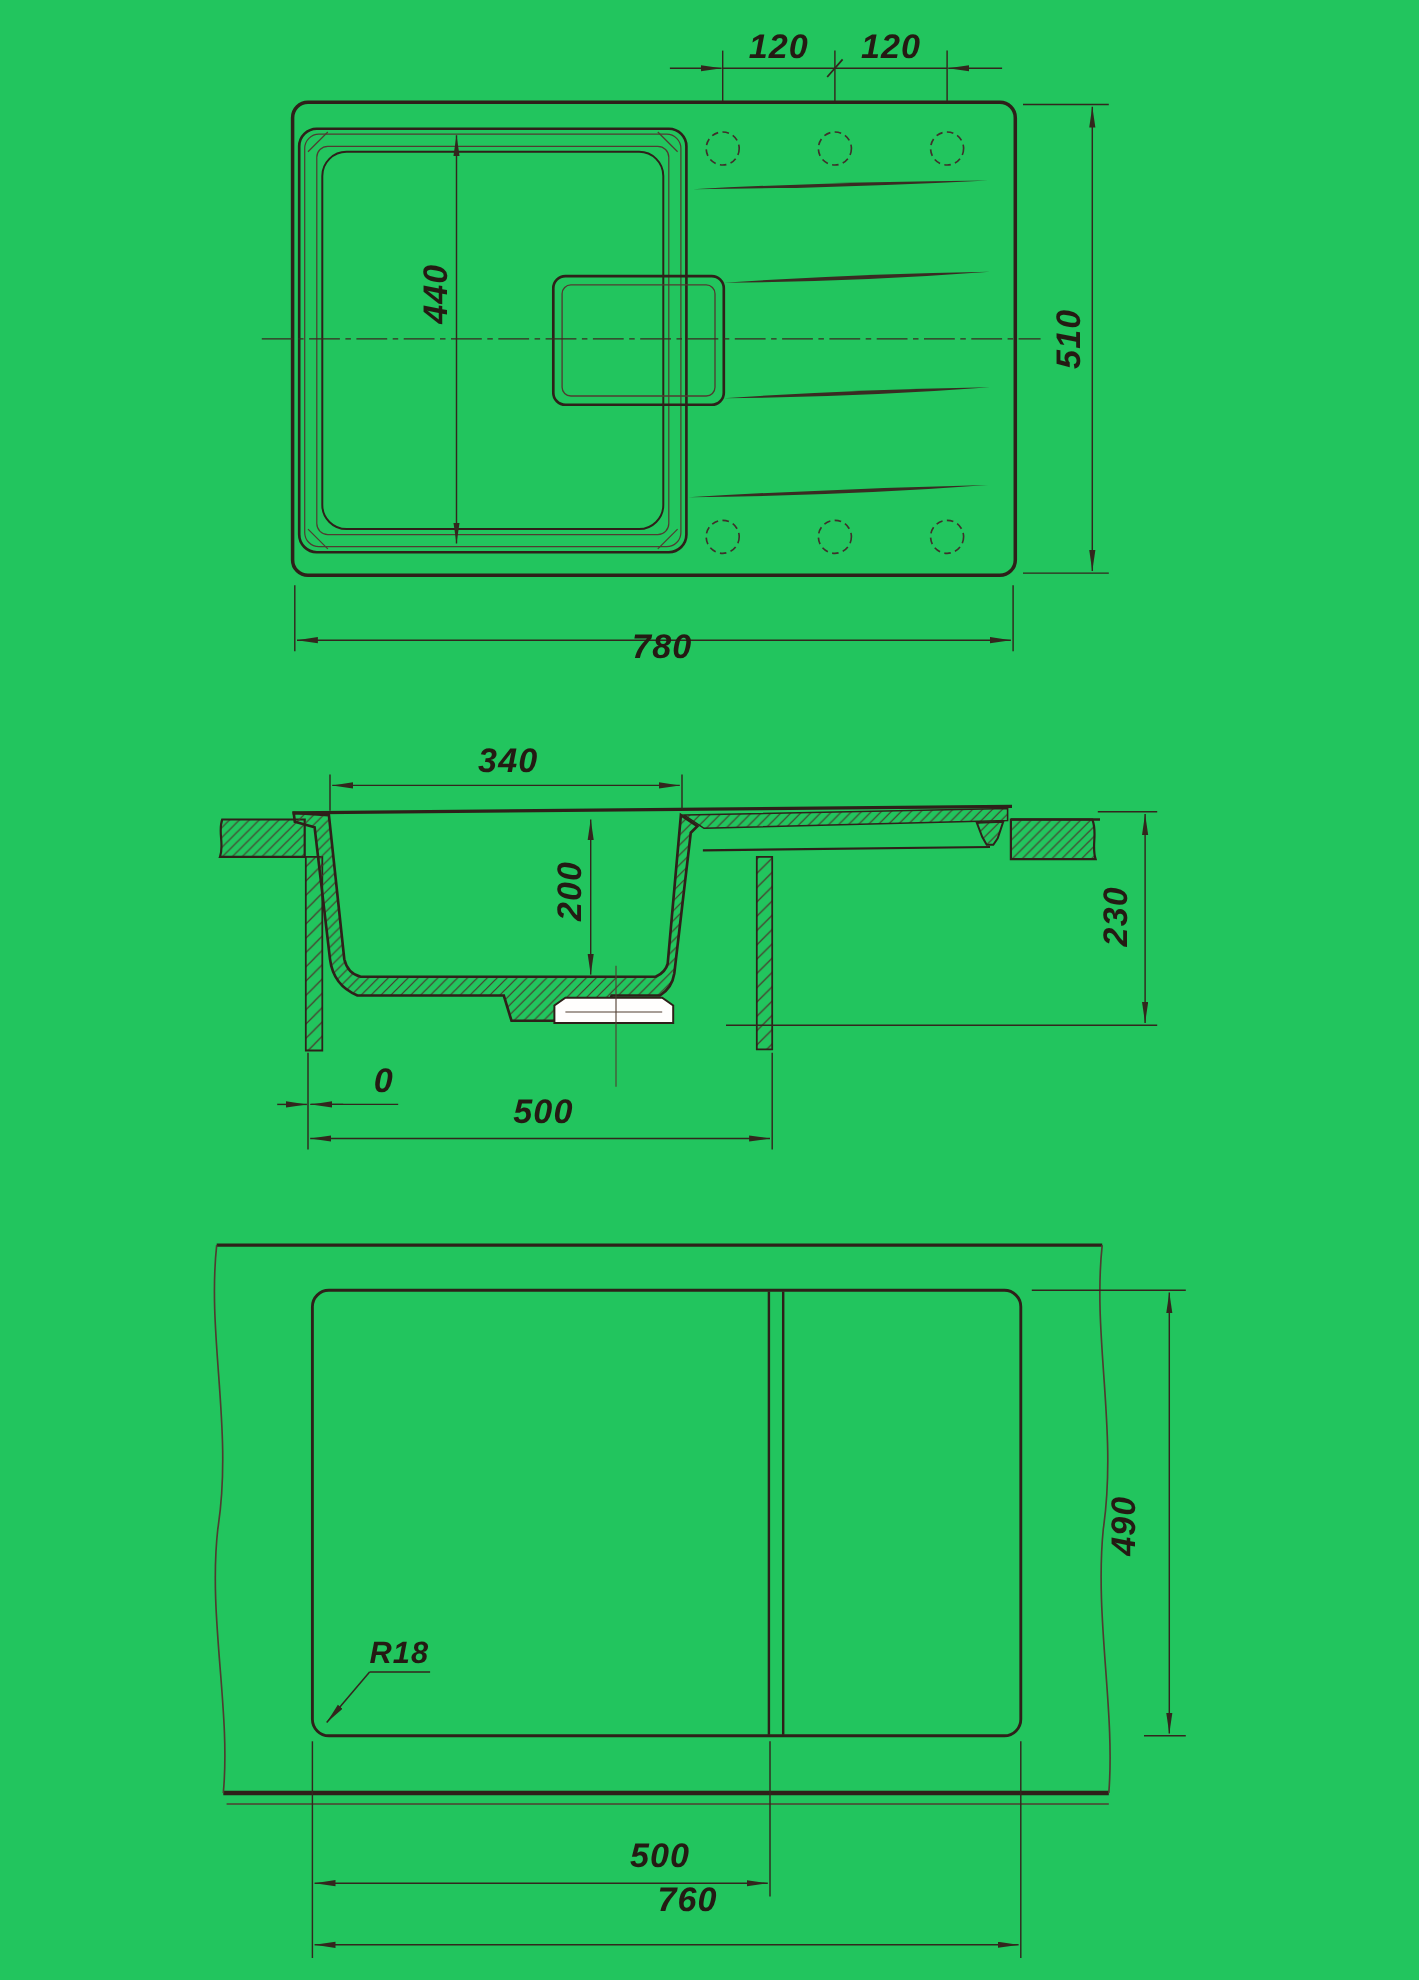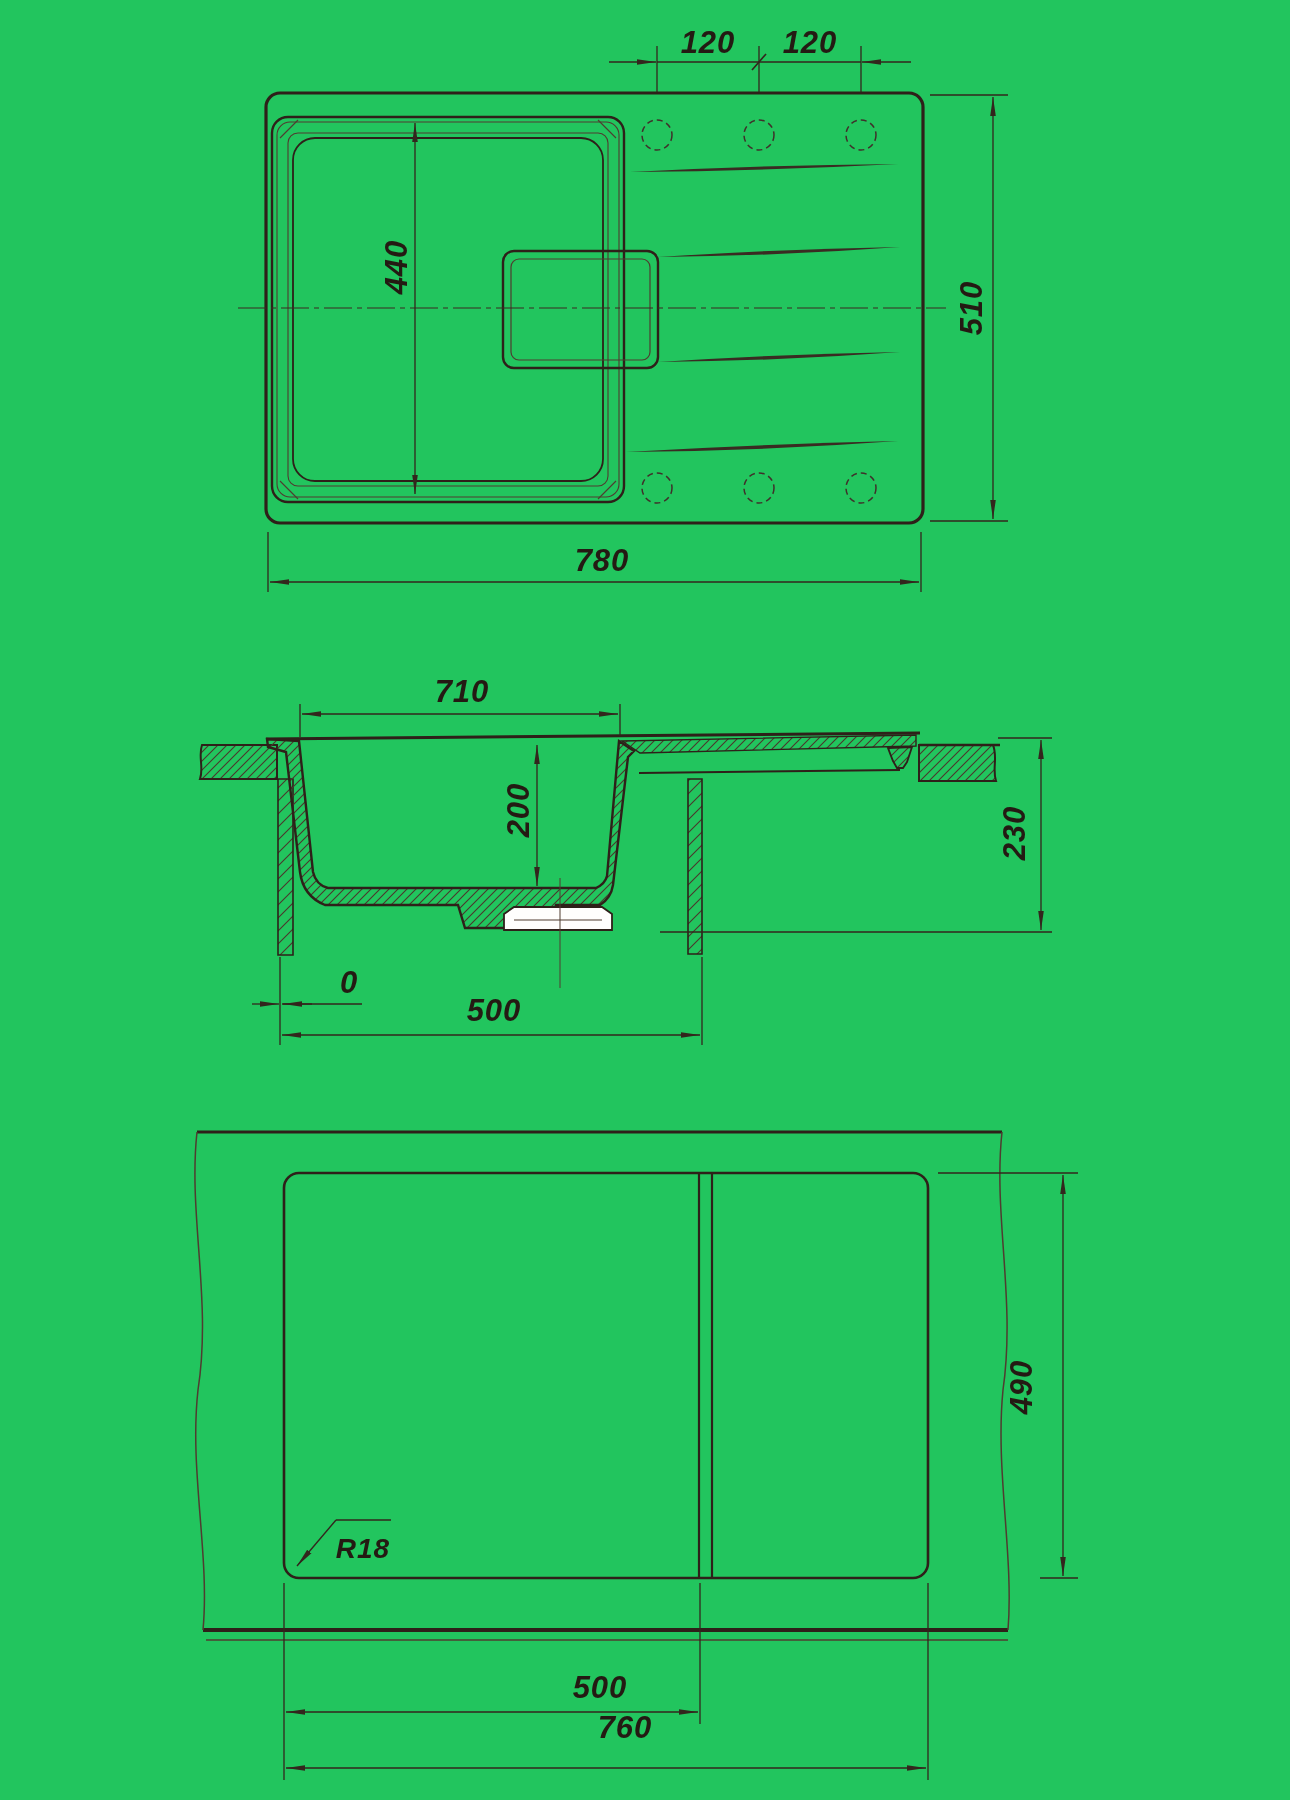--- a/index.html
+++ b/index.html
@@ -16,21 +16,21 @@
     transform:translate(-50%,-50%);
     font-style:italic;
     font-size:31px;
     font-weight:bold;
     color:#241a13;
     letter-spacing:1px;
     white-space:nowrap;
     line-height:1;
   }
   .rot{transform:translate(-50%,-50%) rotate(-90deg);}
-  .radius-note{font-size:28px;margin-top:46px;}
+  .radius-note{font-size:28px;}
 </style>
 </head>
 <body>
 
 <div class="canvas">
 
 <svg width="1290" height="1800" viewBox="0 0 1290 1800">
   <defs>
     <marker id="ar" markerWidth="20" markerHeight="7" refX="19" refY="3" orient="auto-start-reverse" markerUnits="userSpaceOnUse">
       <path d="M0,0.2 L19,3 L0,5.8 Z" fill="#33261d"></path>
@@ -180,23 +180,23 @@
 
       <line x1="286" y1="1768" x2="926" y2="1768" marker-start="url(#ar)" marker-end="url(#ar)"></line>
     </g>
   </g>
 </svg>
 
 <span class="dim" style="left:708px;top:42px;">120</span>
 <span class="dim" style="left:810px;top:42px;">120</span>
 <span class="dim rot" style="left:971px;top:308px;">510</span>
 <span class="dim rot" style="left:396px;top:267px;">440</span>
-<span class="dim" style="left:602px;top:560px;">780</span>
-
-<span class="dim" style="left:462px;top:691px;">710</span>
+<span class="dim" style="left:602px;top:588px;">780</span>
+
+<span class="dim" style="left:462px;top:691px;">340</span>
 <span class="dim rot" style="left:518px;top:810px;">200</span>
 <span class="dim rot" style="left:1014px;top:833px;">230</span>
 <span class="dim" style="left:349px;top:982px;">0</span>
 <span class="dim" style="left:494px;top:1010px;">500</span>
 
 <span class="dim rot" style="left:1021px;top:1387px;">490</span>
 <span class="dim radius-note" style="left:363px;top:1503px;">R18</span>
 <span class="dim" style="left:600px;top:1687px;">500</span>
 <span class="dim" style="left:625px;top:1727px;text-align:center;">760</span>
 

